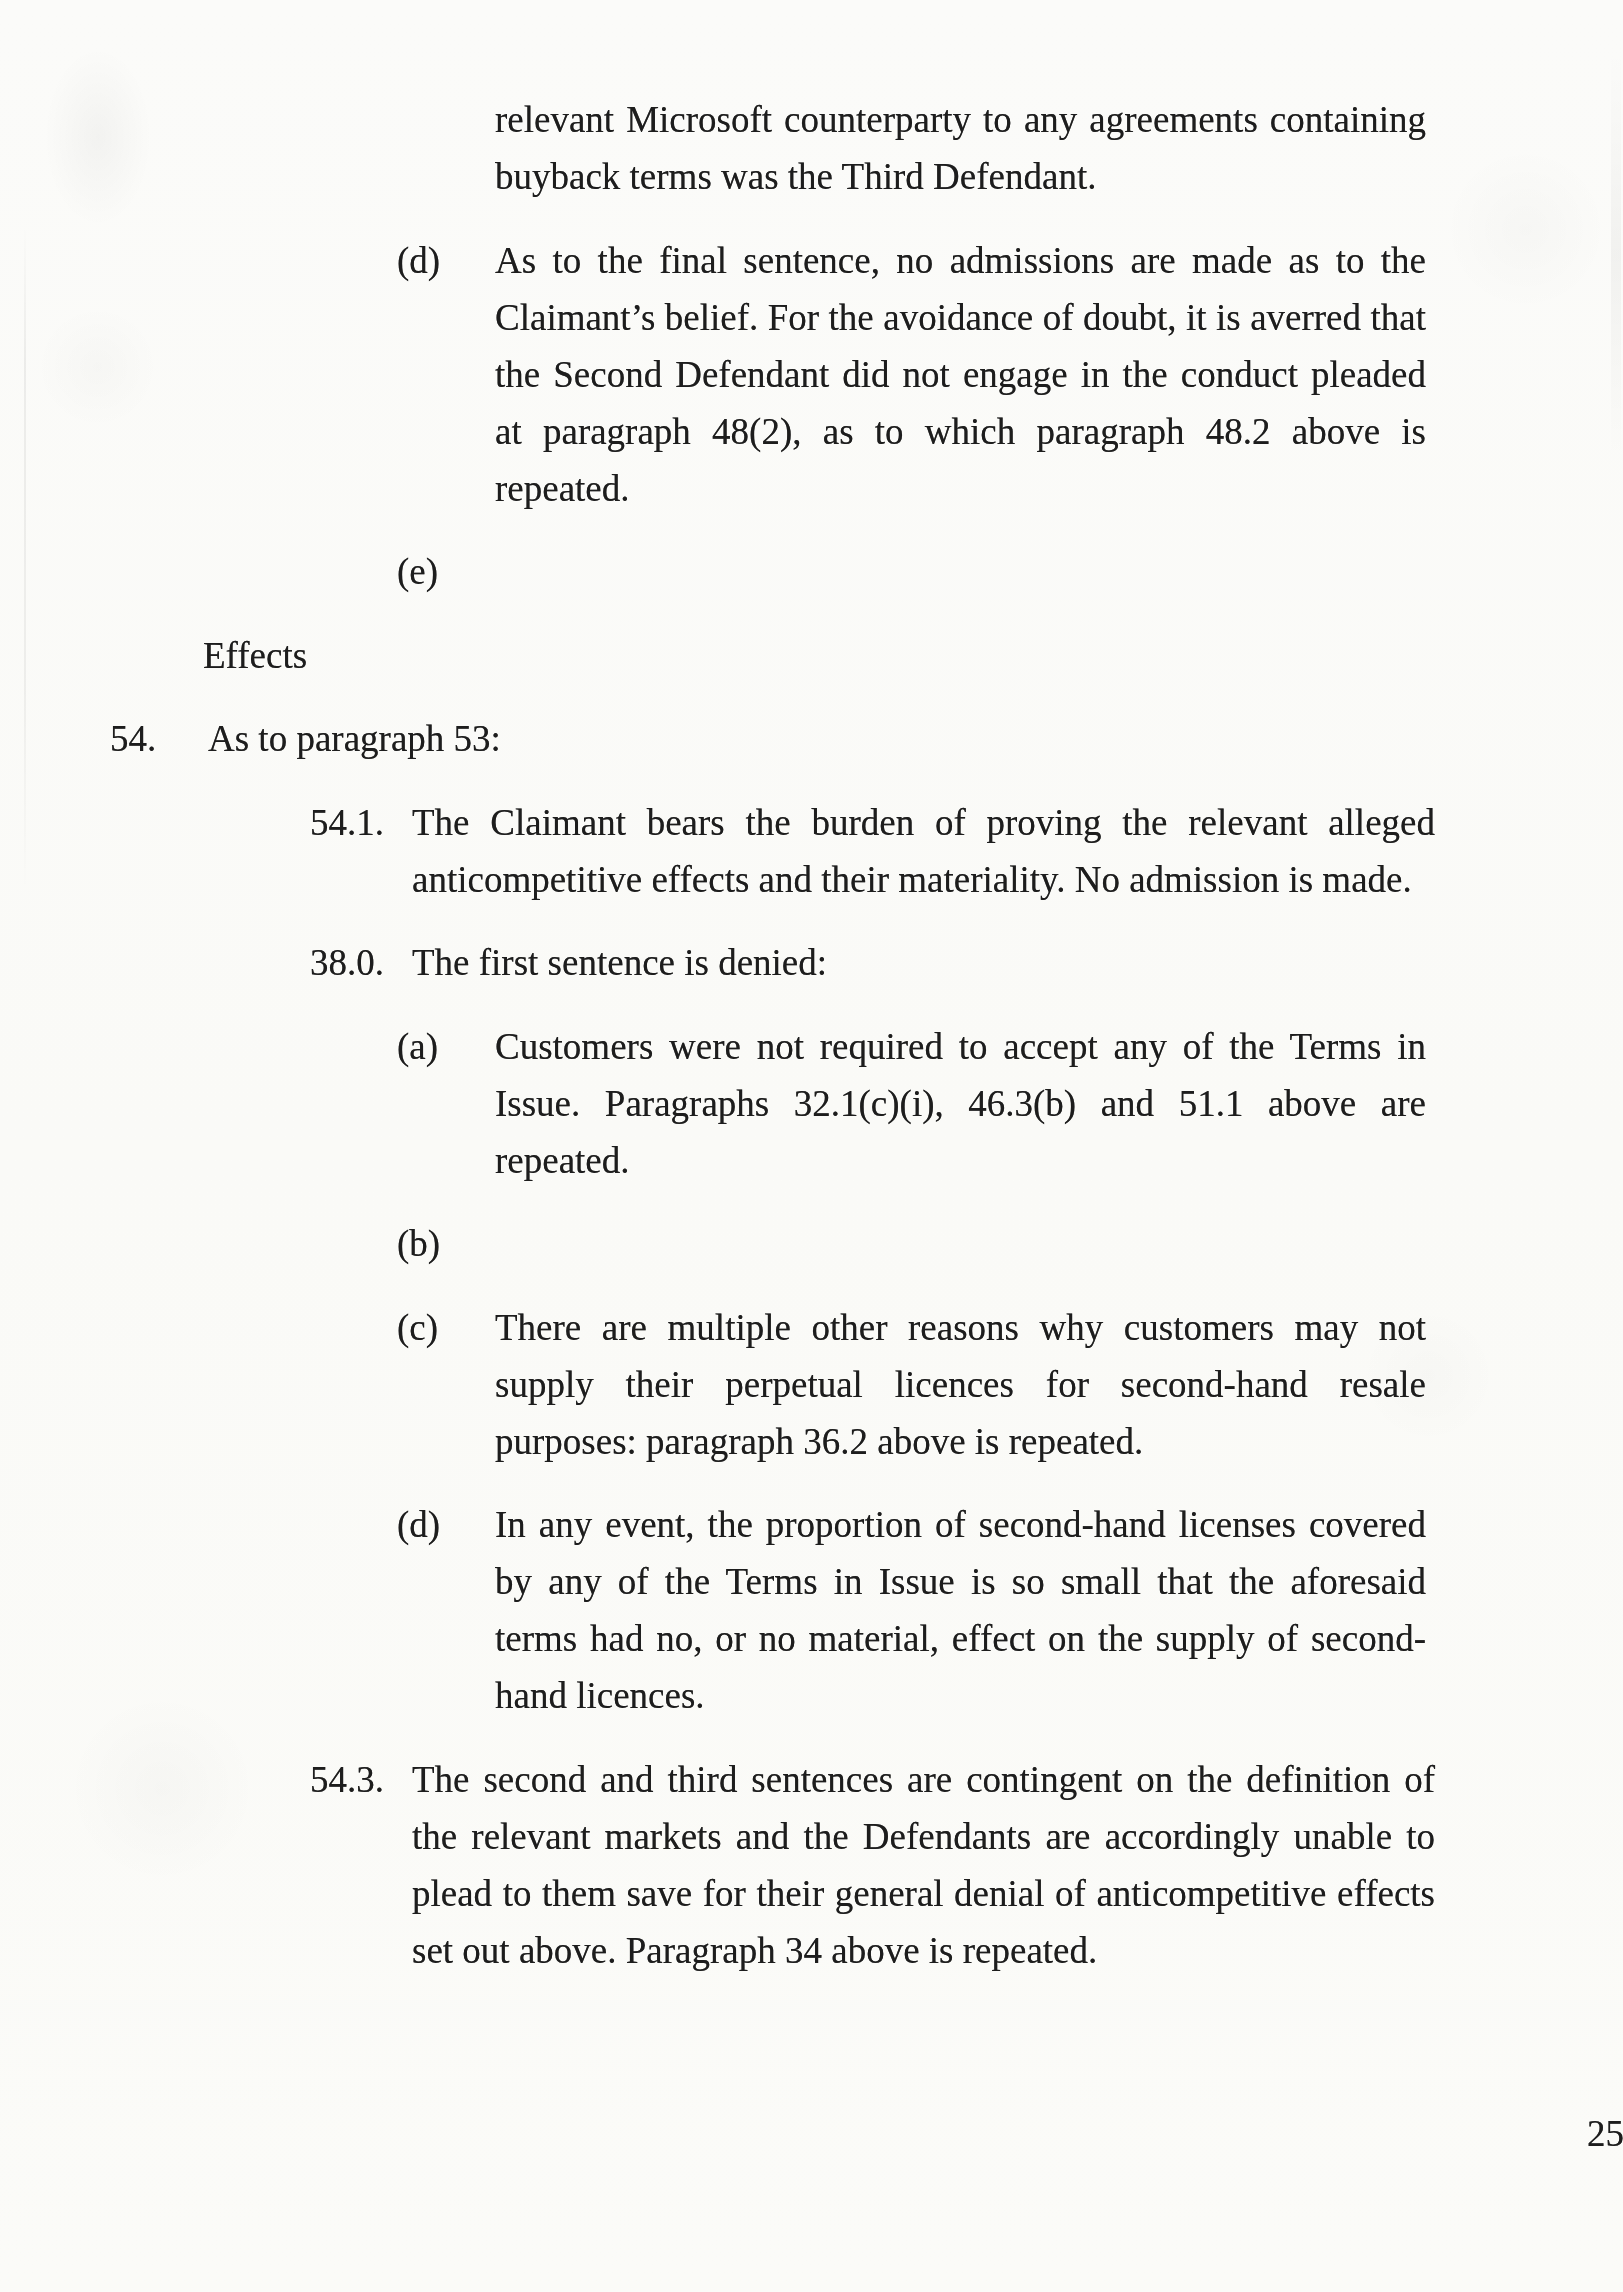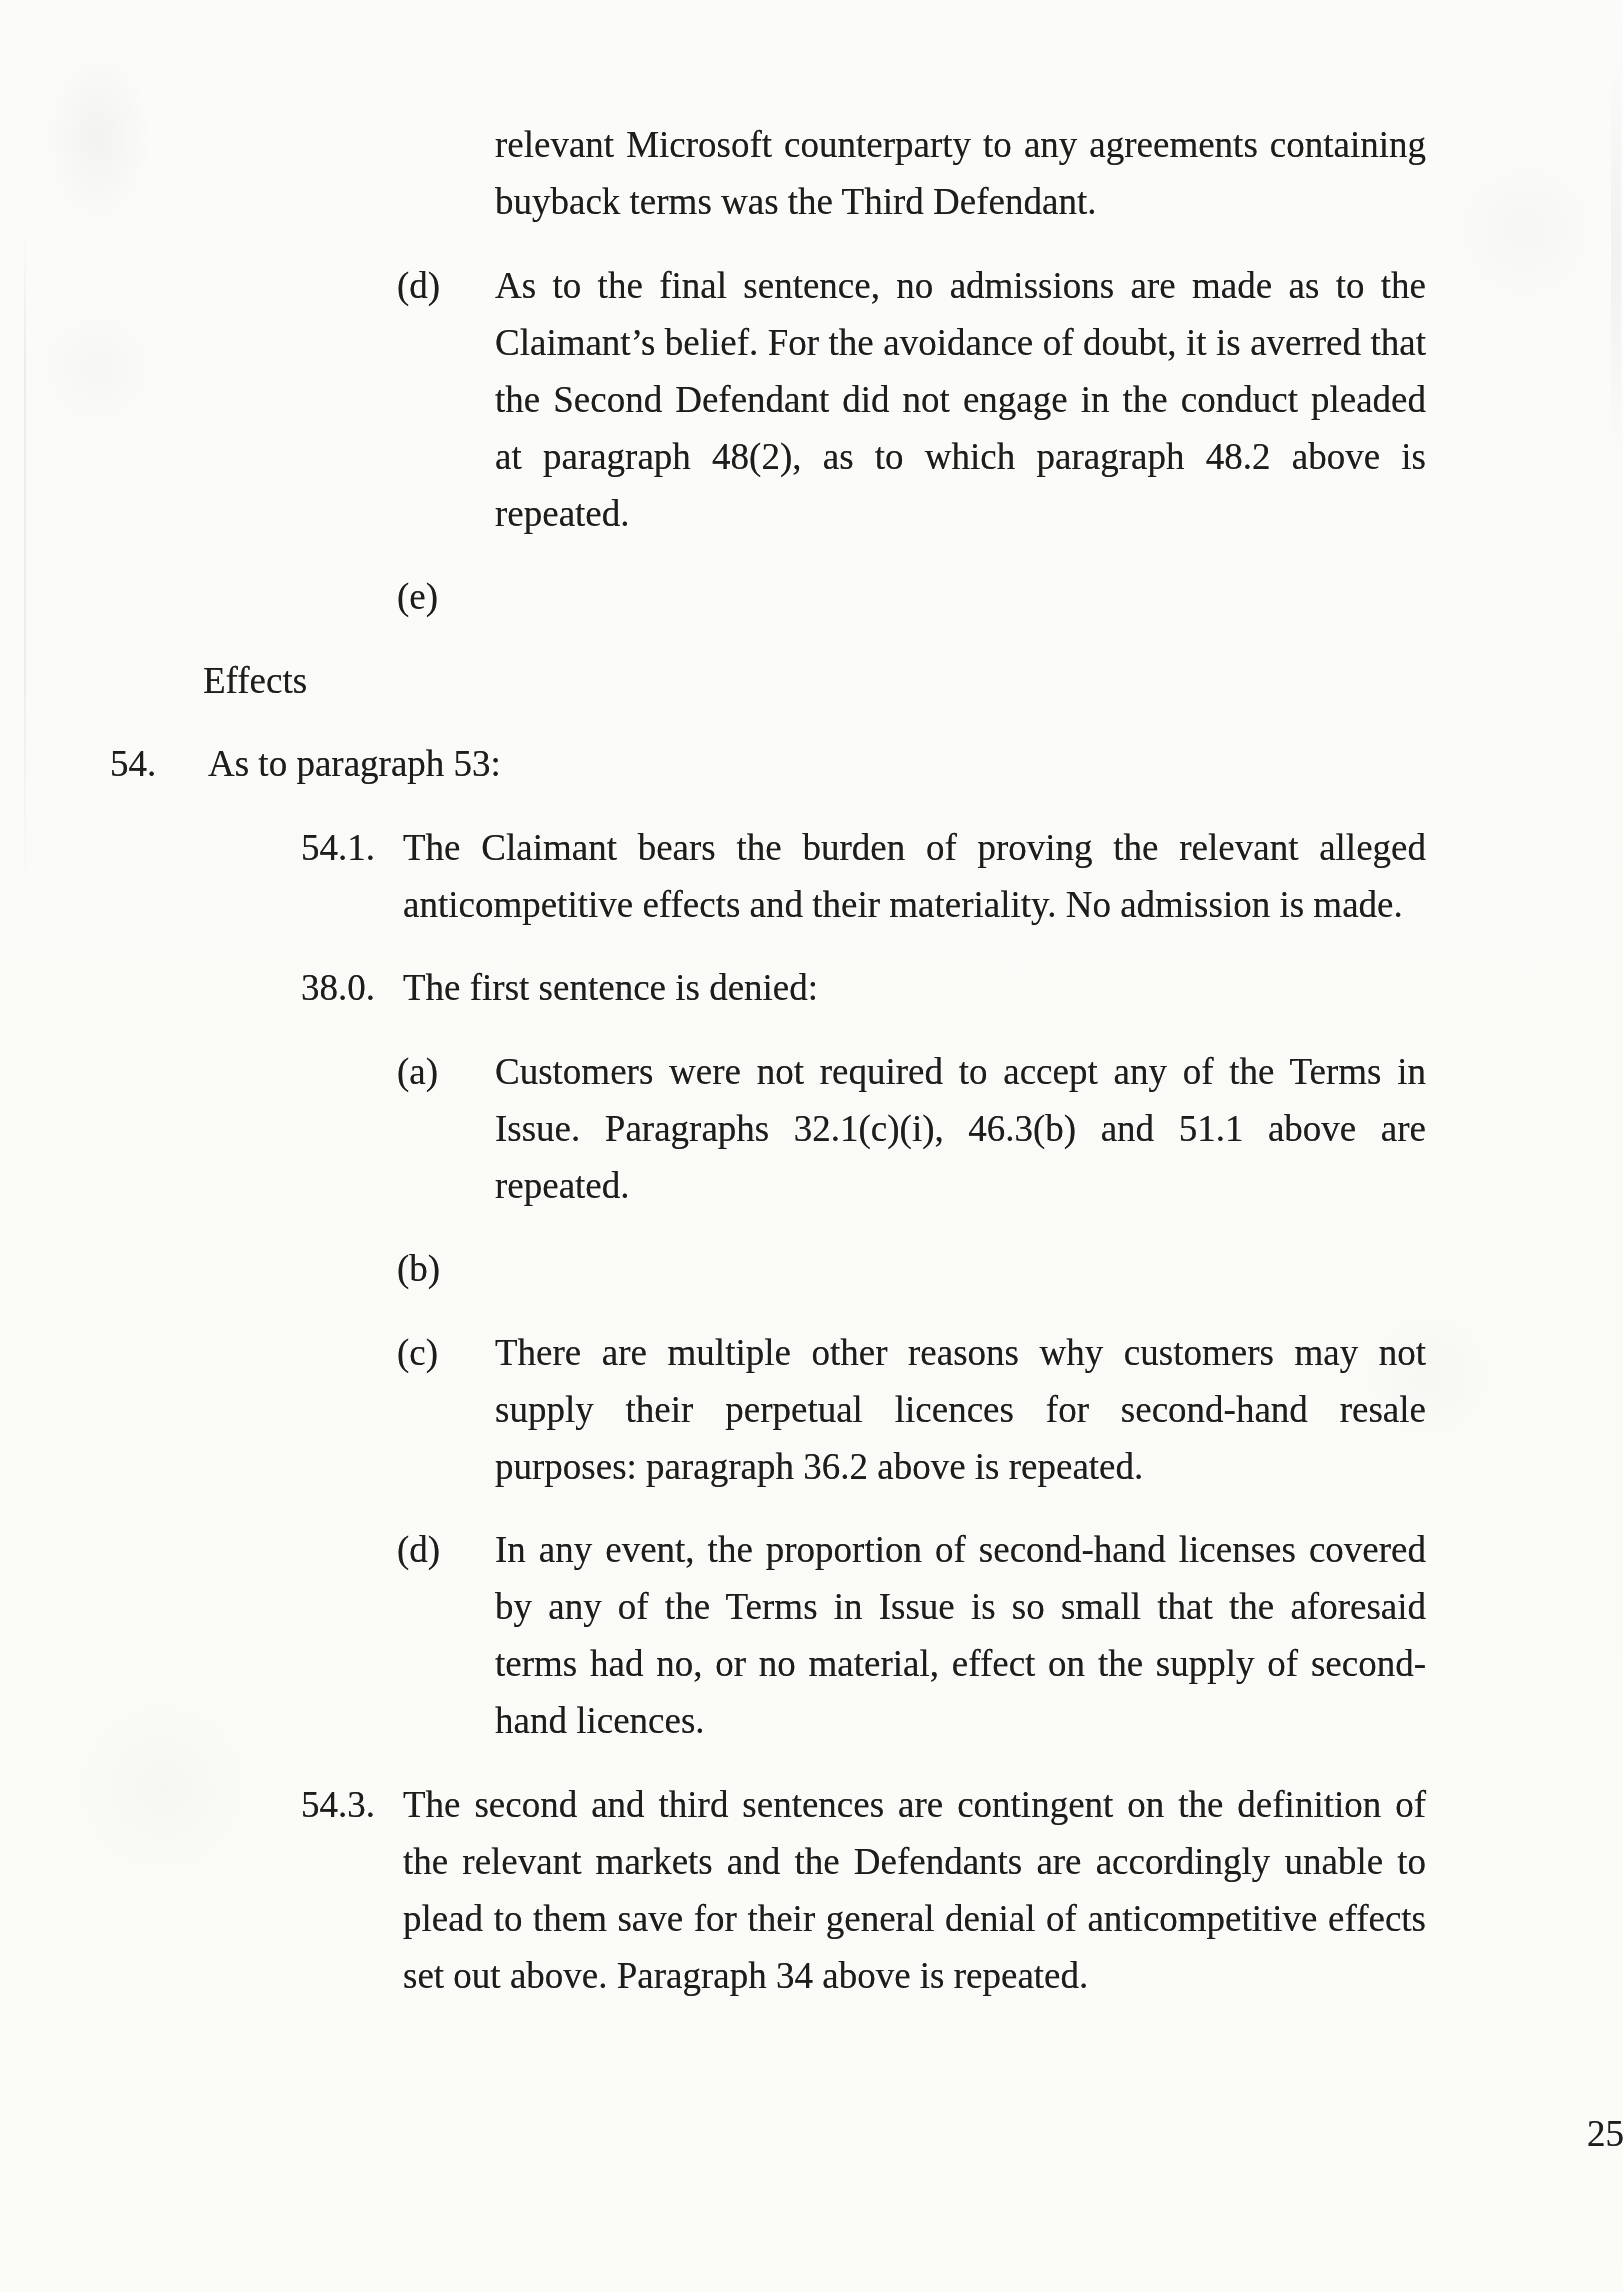--- a/index.html
+++ b/index.html
@@ -24,34 +24,34 @@
     background:linear-gradient(180deg,transparent,rgba(0,0,0,0.06) 20%,rgba(0,0,0,0.05) 70%,transparent);
   }
   .scan-smudge-tl{
     position:absolute;left:39px;top:39px;width:118px;height:196px;
     background:radial-gradient(ellipse at center, rgba(0,0,0,0.035), transparent 65%);
   }
   .scan-smudge-right{
     position:absolute;right:2px;top:49px;width:9.8px;height:412px;
     background:linear-gradient(180deg,transparent,rgba(0,0,0,0.04),transparent);
   }
-  .content{padding-top:116px;}
+  .content{padding-top:91px;}
   .para{
     margin:26.5px 0 0 0;
     text-align:justify;
     text-align-last:left;
     text-shadow:0 0 0.6px rgba(25,25,25,0.65);
   }
   .para:first-child{margin-top:0;}
   .flex{display:flex;align-items:flex-start;}
   .cont{margin-left:495px;width:931px;}
   .l0{margin-left:110px;}
   .l0 .marker{width:98px;flex:none;}
   .l1{margin-left:301px;}
-  .l1 .marker{width:102px;flex:none;}
+  .l1 .marker{width:102px;flex:none;margin-left:9px;}
   .l1 .txt{width:1023px;flex:none;}
   .l2{margin-left:397px;}
   .l2 .marker{width:98px;flex:none;}
   .l2 .txt{width:931px;flex:none;}
   .txt{text-align:justify;text-align-last:left;}
   .heading{margin-left:203px;font-weight:normal;}
   .page-number{
     position:absolute;top:2105px;left:1px;width:100%;
     text-align:right;
     text-shadow:0 0 0.6px rgba(25,25,25,0.65);

